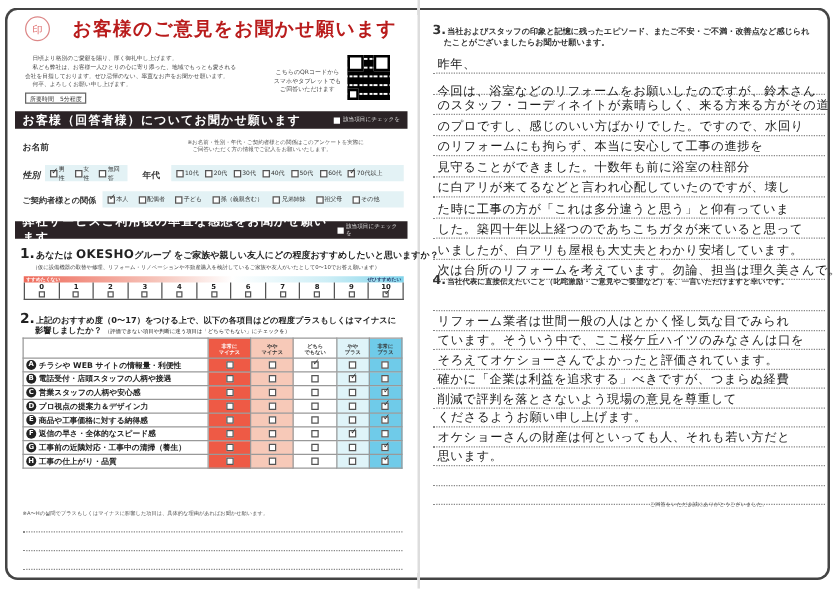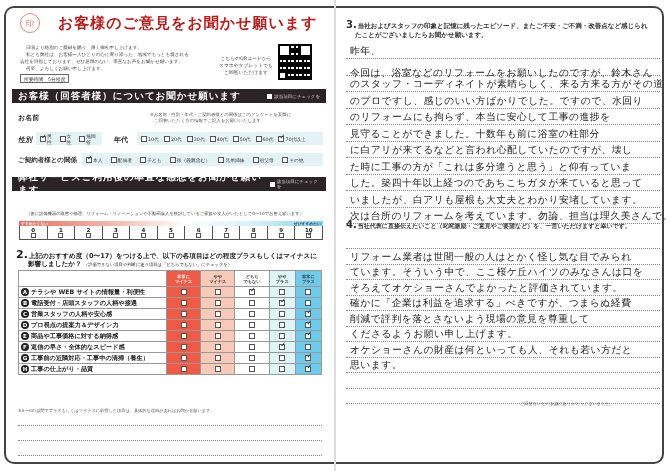--- a/index.html
+++ b/index.html
@@ -203,20 +203,24 @@
   </div>
 
   <div class="bar" style="top:177px;">
     <span class="bt">弊社サービスご利用後の率直な感想をお聞かせ願います</span>
     <span class="bn">
         <span class="cb"></span>
         <span>該当項目にチェックを</span>
       </span>
   </div>
 
+  <div class="q-head" style="top:196px;">
+    <span class="num">1.</span><span>あなたは</span>
+    <span class="brand">OKESHO</span><span>グループ をご家族や親しい友人にどの程度おすすめしたいと思いますか？</span>
+  </div>
   <div class="q-sub" style="top:211px;">（仮に設備機器の取替や修理、リフォーム・リノベーションや不動産購入を検討しているご家族や友人がいたとして0〜10でお答え願います）</div>
 
   <div class="scale">
     <div class="scale-grad">
       <span class="lo">すすめたくない</span>
       <span class="hi">ぜひすすめたい</span>
     </div>
     <div class="scale-cells">
       <div class="scale-cell">
           <span>0</span>

